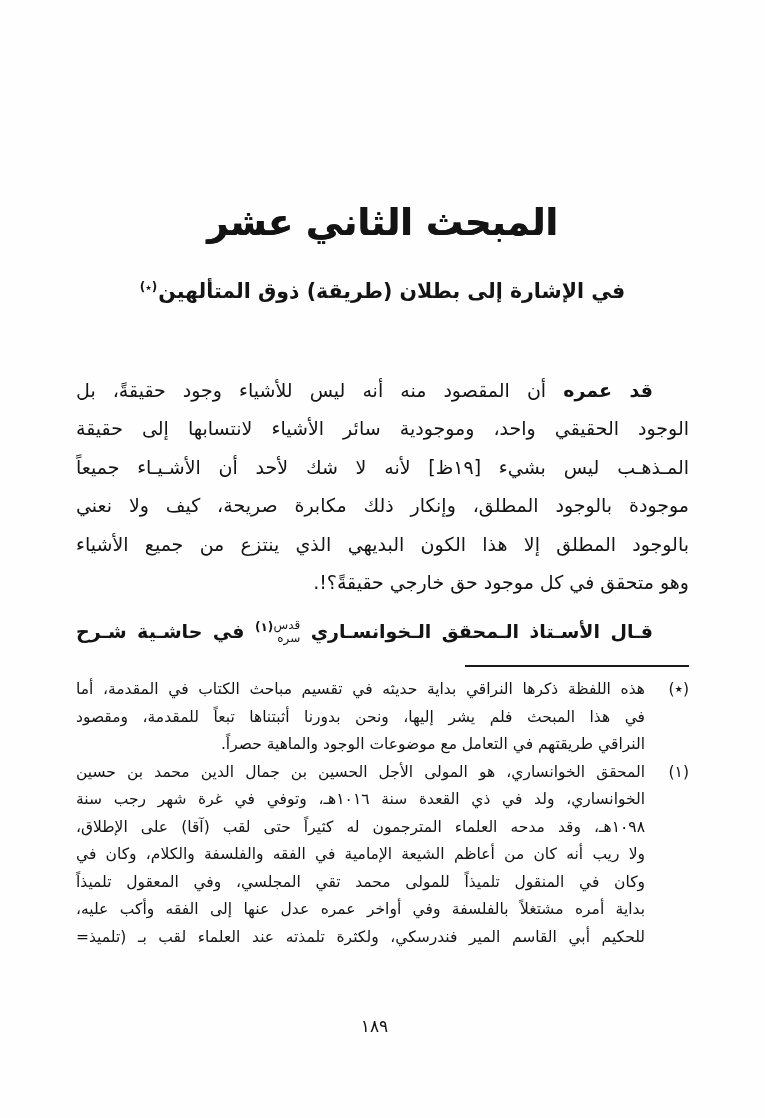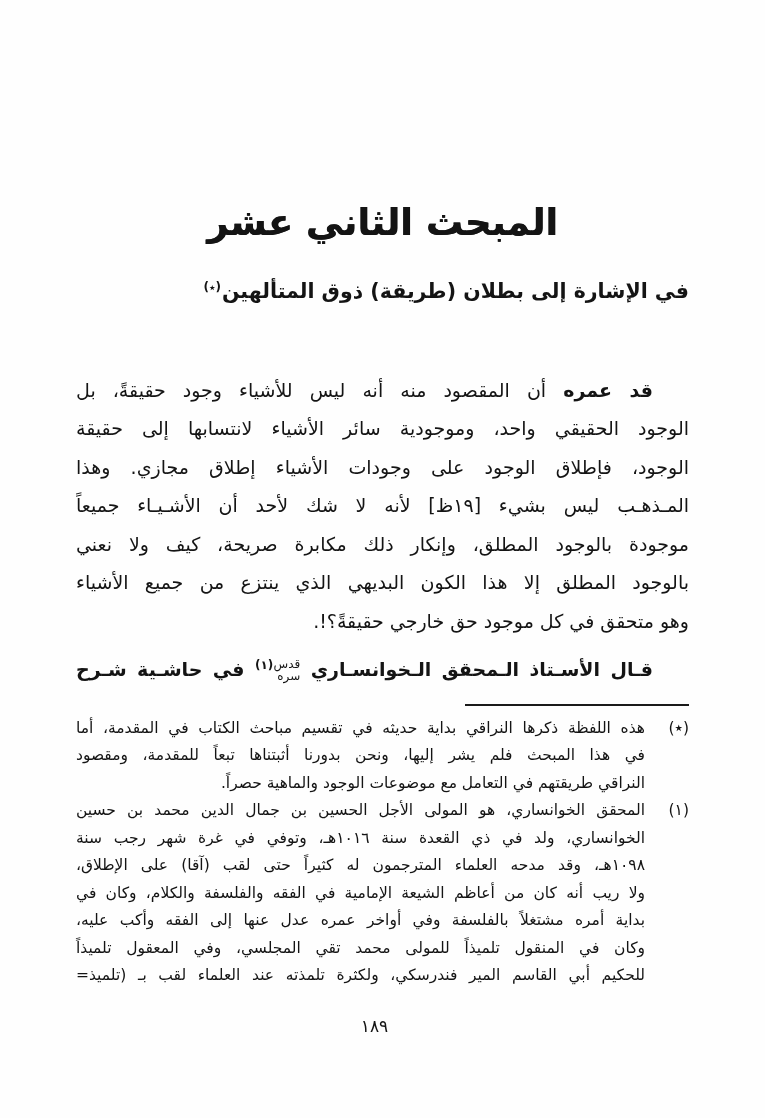--- a/index.html
+++ b/index.html
@@ -20,20 +20,21 @@
     font-size:37px;
     font-weight:700;
     line-height:1.25;
     text-align:center;
     text-shadow:0.5px 0.4px 0 #141414; 
   }
   .subtitle {
     margin:32px 0 12px 0;
     font-size:20.5px;
     font-weight:700;
+    text-align:center;
     line-height:1.3;
   }
   .ref {
     font-size:12px;
     font-weight:700;
     vertical-align:7px;
     margin-right:1px;
   }
   
   .bodytext {
@@ -90,21 +91,20 @@
   <h1 class="title">المبحث الثاني عشر</h1>
 
   <h2 class="subtitle"><span>في الإشارة إلى بطلان (طريقة) ذوق المتألهين</span><sup class="ref">(٭)</sup></h2>
 
   <div class="bodytext">
     <div class="bline jfull indent">
       <span class="lead">قد عمره</span>
       <span>أن المقصود منه أنه ليس للأشياء وجود حقيقةً، بل</span>
     </div>
     <div class="bline jfull">الوجود الحقيقي واحد، وموجودية سائر الأشياء لانتسابها إلى حقيقة</div>
-    <div class="bline jfull">الوجود، فإطلاق الوجود على وجودات الأشياء إطلاق مجازي. وهذا</div>
     <div class="bline jfull">المـذهـب ليس بشيء [١٩ظ] لأنه لا شك لأحد أن الأشـيـاء جميعاً</div>
     <div class="bline jfull">موجودة بالوجود المطلق، وإنكار ذلك مكابرة صريحة، كيف ولا نعني</div>
     <div class="bline jfull">بالوجود المطلق إلا هذا الكون البديهي الذي ينتزع من جميع الأشياء</div>
     <div class="bline lastline">وهو متحقق في كل موجود حق خارجي حقيقةً؟!.</div>
 
     <div class="bline jfull indent quote-intro">
       <span>قـال الأسـتاذ الـمحقق الـخوانسـاري</span>
       <span class="honorific">قدس سره</span><sup class="ref">(١)</sup>
       <span>في حاشـية شـرح</span>
     </div>
@@ -123,22 +123,22 @@
       </div>
     </div>
 
     <div class="footnote">
       <span class="fn-marker">(١)</span>
       <div class="fn-text">
         <div class="bline jfull">المحقق الخوانساري، هو المولى الأجل الحسين بن جمال الدين محمد بن حسين</div>
         <div class="bline jfull">الخوانساري، ولد في ذي القعدة سنة ١٠١٦هـ، وتوفي في غرة شهر رجب سنة</div>
         <div class="bline jfull">١٠٩٨هـ، وقد مدحه العلماء المترجمون له كثيراً حتى لقب (آقا) على الإطلاق،</div>
         <div class="bline jfull">ولا ريب أنه كان من أعاظم الشيعة الإمامية في الفقه والفلسفة والكلام، وكان في</div>
+        <div class="bline jfull">وكان في المنقول تلميذاً للمولى محمد تقي المجلسي، وفي المعقول تلميذاً</div>
         <div class="bline jfull">بداية أمره مشتغلاً بالفلسفة وفي أواخر عمره عدل عنها إلى الفقه وأكب عليه،</div>
-        <div class="bline jfull">وكان في المنقول تلميذاً للمولى محمد تقي المجلسي، وفي المعقول تلميذاً</div>
         <div class="bline jfull">للحكيم أبي القاسم المير فندرسكي، ولكثرة تلمذته عند العلماء لقب بـ (تلميذ=</div>
       </div>
     </div>
 
   </div>
 
   <div class="page-number">١٨٩</div>
 
 </div>
 

